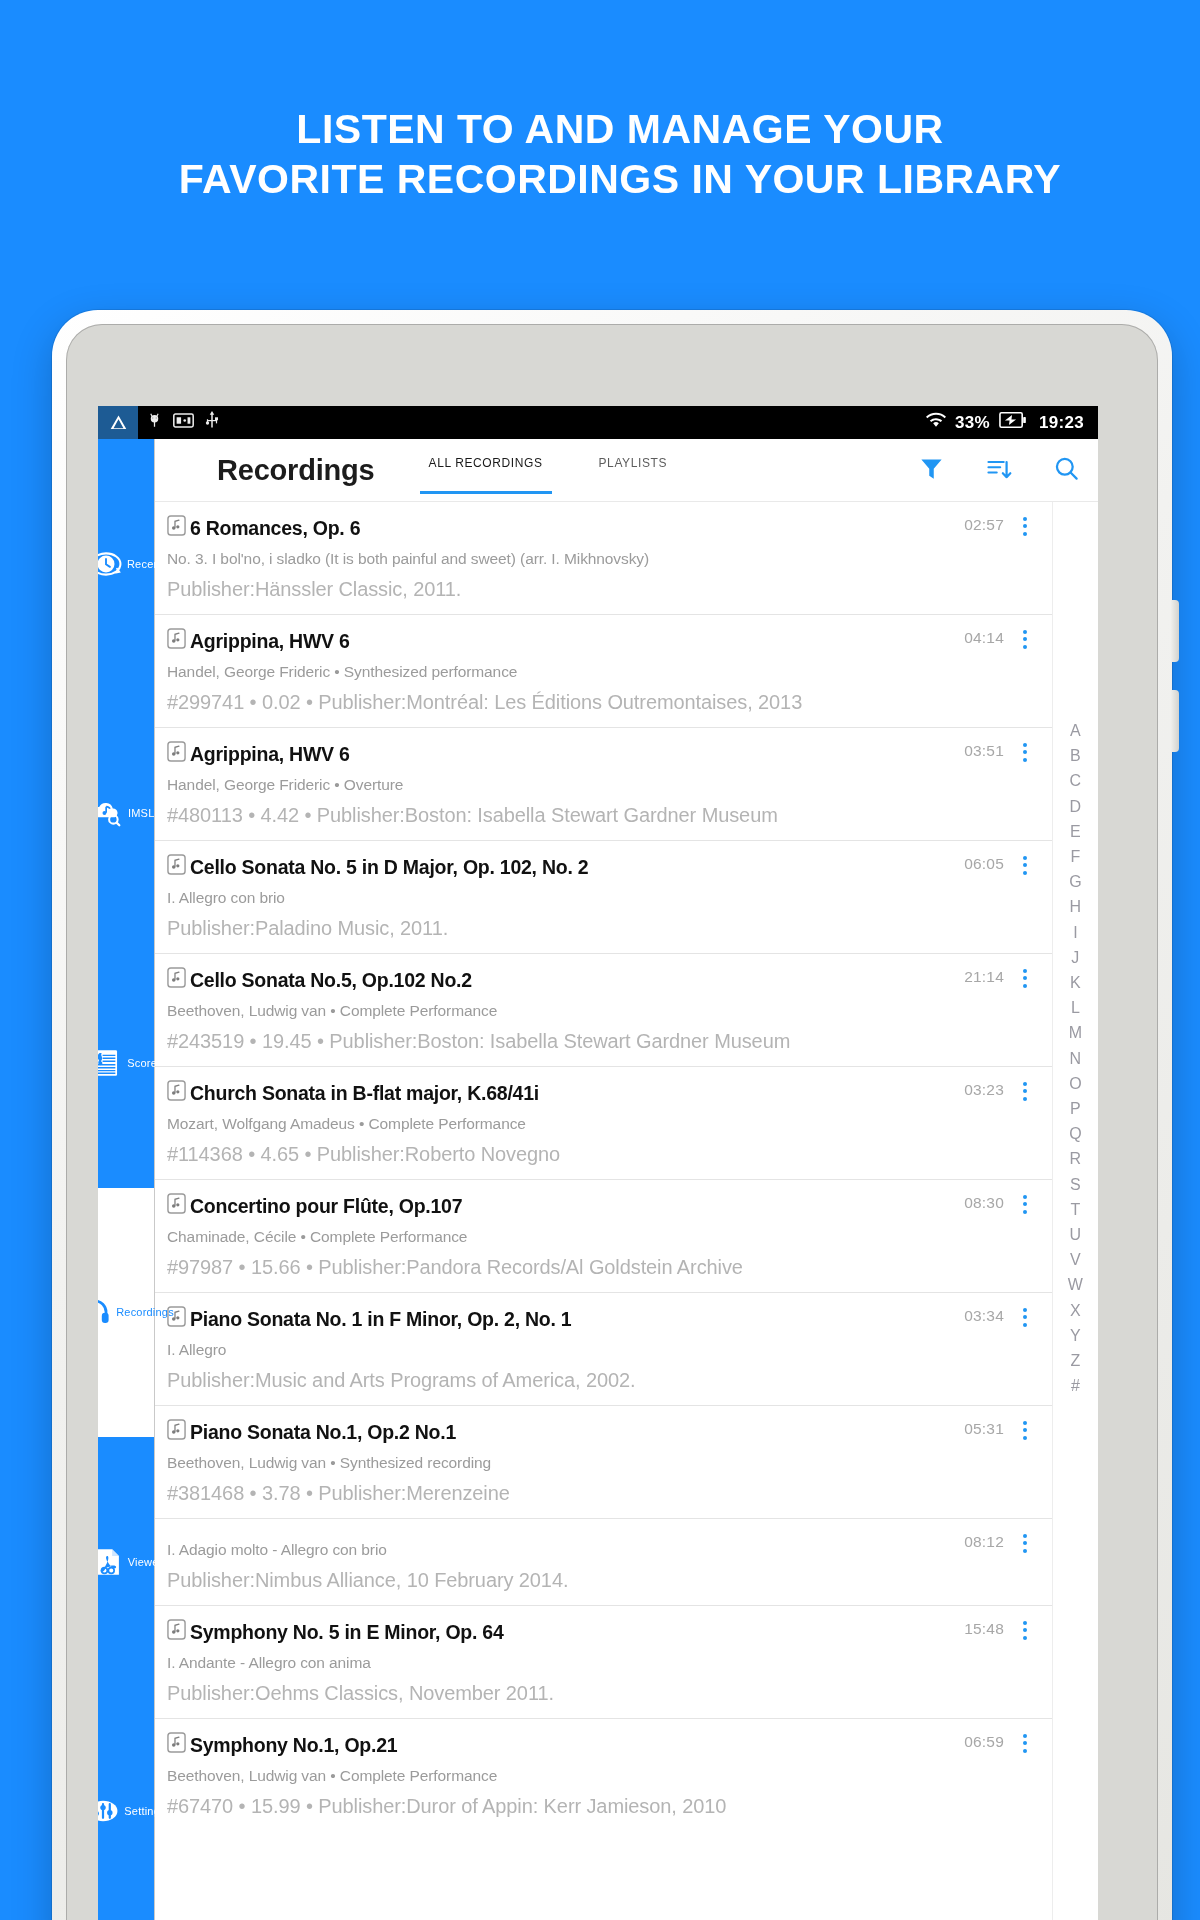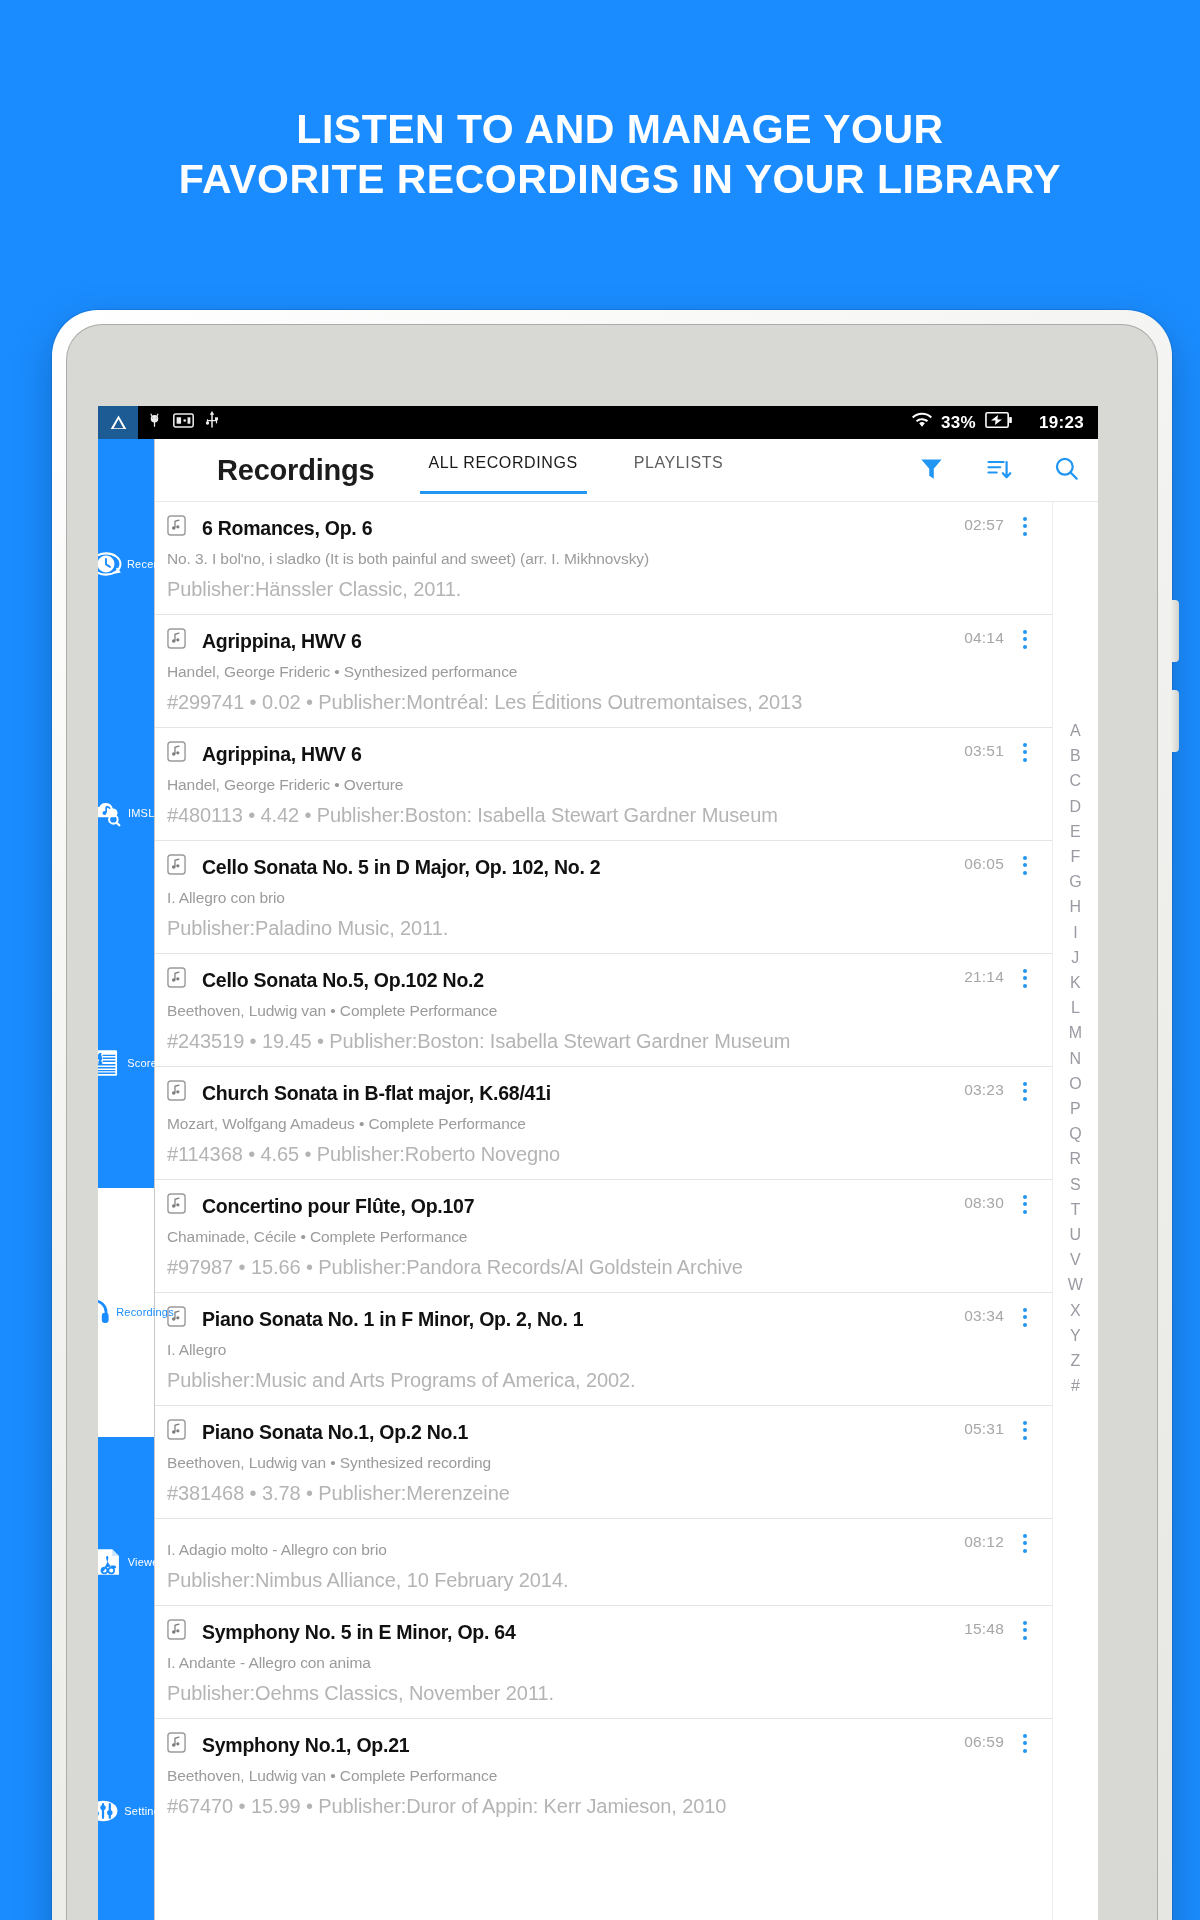--- a/index.html
+++ b/index.html
@@ -72,21 +72,21 @@
     width:40px; height:33px;
     background:#1d5b94;
     display:flex; align-items:center; justify-content:center;
   }
   .sb-left { display:flex; align-items:center; gap:11px; padding-left:9px; }
   .sb-right {
     position:absolute; right:14px; top:0; height:33px;
     display:flex; align-items:center; gap:9px;
     font-size:17px; font-weight:600; letter-spacing:.3px;
   }
-  .sb-right .time { margin-left:18px; }
+  .sb-right .time { margin-left:4px; }
 
   
   .app { display:flex; height:1497px; width:100%; }
 
   
   .sidebar {
     width:57px; flex:0 0 57px;
     background:#1a8cff;
     display:flex; flex-direction:column;
     align-items:stretch;
@@ -118,21 +118,21 @@
     position:relative;
     border-bottom:1px solid #e9e9e9;
   }
   .app-title {
     font-size:29px; font-weight:bold; color:#1c1c1c;
     letter-spacing:-.2px;
     padding-left:54px;
   }
   .tabs { display:flex; align-items:flex-end; height:63px; margin-left:45px; gap:38px; }
   .tab {
-    font-size:16px; letter-spacing:.6px; color:#5d5d5d;
+    font-size:12px; letter-spacing:.6px; color:#5d5d5d;
     padding:0 9px 14px 9px;
     cursor:pointer; position:relative;
     height:100%; display:flex; align-items:center;
   }
   .tab.active { color:#1a1a1a; }
   .tab.active::after {
     content:""; position:absolute; left:0; right:0; bottom:8px;
     height:3px; background:#2196f3;
   }
   .top-actions {
@@ -149,21 +149,21 @@
     overflow:hidden;
   }
   .row {
     padding:13px 14px 13px 12px;
     border-bottom:1px solid #e4e4e4;
     position:relative;
     cursor:pointer;
   }
   .row:last-child { border-bottom:none; }
   .row-title {
-    display:flex; align-items:center; gap:16px;
+    display:flex; align-items:center; gap:4px;
     font-size:19.5px; font-weight:bold; color:#111;
     letter-spacing:-.25px;
     padding-right:120px;
   }
   .note-ico { flex:0 0 auto; }
   .row-sub {
     margin-top:9px;
     font-size:15.5px; color:#9b9b9b;
     letter-spacing:-.1px;
     padding-right:120px;

